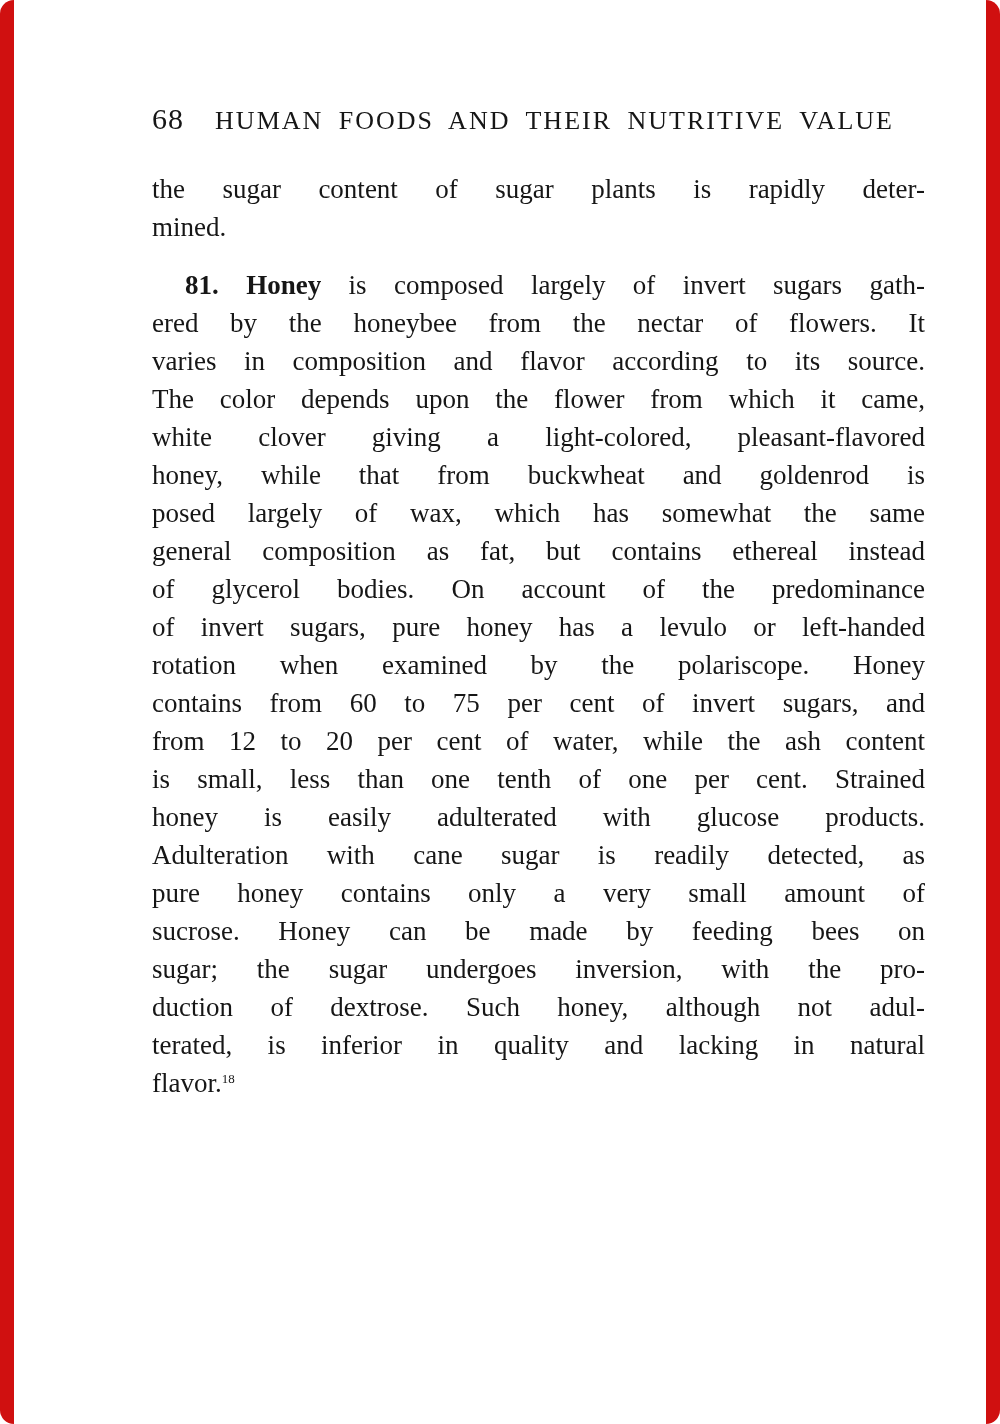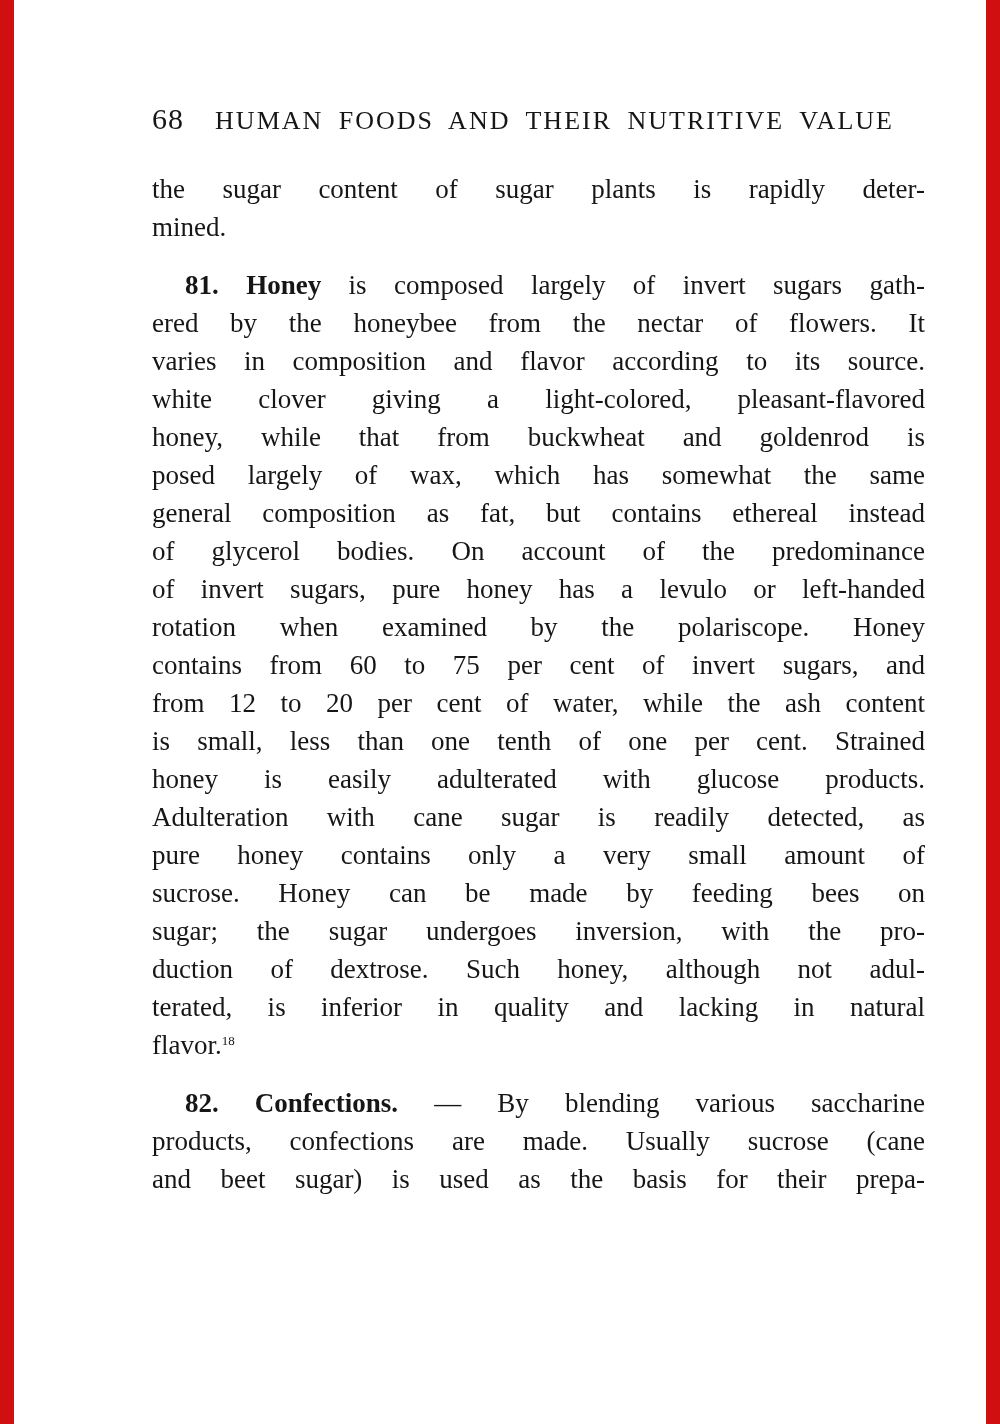--- a/index.html
+++ b/index.html
@@ -5,20 +5,21 @@
   * { margin: 0; padding: 0; box-sizing: border-box; }
   html, body { background: #ffffff; }
   .page {
     position: relative;
     width: 1000px;
     height: 1424px;
     background: #ffffff;
     font-family: "Liberation Serif", serif;
     color: #161616;
     overflow: hidden;
+    border-radius: 14px;
   }
   .edge {
     position: absolute;
     top: 0;
     bottom: 0;
     width: 14px;
     background: #d01010;
   }
   .edge.left  { left: 0; }
   .edge.right { right: 0; }
@@ -84,38 +85,34 @@
 
   <div class="column" id="text-column">
       <div class="para">
         <div class="line"><span>the sugar content of sugar plants is rapidly deter-</span></div>
         <div class="line end"><span>mined.</span></div>
       </div>
       <div class="para">
         <div class="line first"><span class="bold">81. Honey</span><span> is composed largely of invert sugars gath-</span></div>
         <div class="line"><span>ered by the honeybee from the nectar of flowers.  It</span></div>
         <div class="line"><span>varies in composition and flavor according to its source.</span></div>
+        <div class="line"><span>The color depends upon the flower from which it came,</span></div>
         <div class="line"><span>white clover giving a light-colored, pleasant-flavored</span></div>
         <div class="line"><span>honey, while that from buckwheat and goldenrod is</span></div>
         <div class="line"><span>posed largely of wax, which has somewhat the same</span></div>
         <div class="line"><span>general composition as fat, but contains ethereal instead</span></div>
         <div class="line"><span>of glycerol bodies.  On account of the predominance</span></div>
         <div class="line"><span>of invert sugars, pure honey has a levulo or left-handed</span></div>
         <div class="line"><span>rotation when examined by the polariscope.  Honey</span></div>
         <div class="line"><span>contains from 60 to 75 per cent of invert sugars, and</span></div>
         <div class="line"><span>from 12 to 20 per cent of water, while the ash content</span></div>
         <div class="line"><span>is small, less than one tenth of one per cent.  Strained</span></div>
         <div class="line"><span>honey is easily adulterated with glucose products.</span></div>
         <div class="line"><span>Adulteration with cane sugar is readily detected, as</span></div>
         <div class="line"><span>pure honey contains only a very small amount of</span></div>
         <div class="line"><span>sucrose.  Honey can be made by feeding bees on</span></div>
         <div class="line"><span>sugar; the sugar undergoes inversion, with the pro-</span></div>
         <div class="line"><span>duction of dextrose.  Such honey, although not adul-</span></div>
         <div class="line"><span>terated, is inferior in quality and lacking in natural</span></div>
         <div class="line end"><span>flavor.</span><sup>18</sup></div>
       </div>
-      <div class="para">
-        <div class="line first"><span class="bold">82. Confections.</span><span> — By blending various saccharine</span></div>
-        <div class="line"><span>products, confections are made.  Usually sucrose (cane</span></div>
-        <div class="line"><span>and beet sugar) is used as the basis for their prepa-</span></div>
-      </div>
     </div>
 </div>
 
 </body></html>

